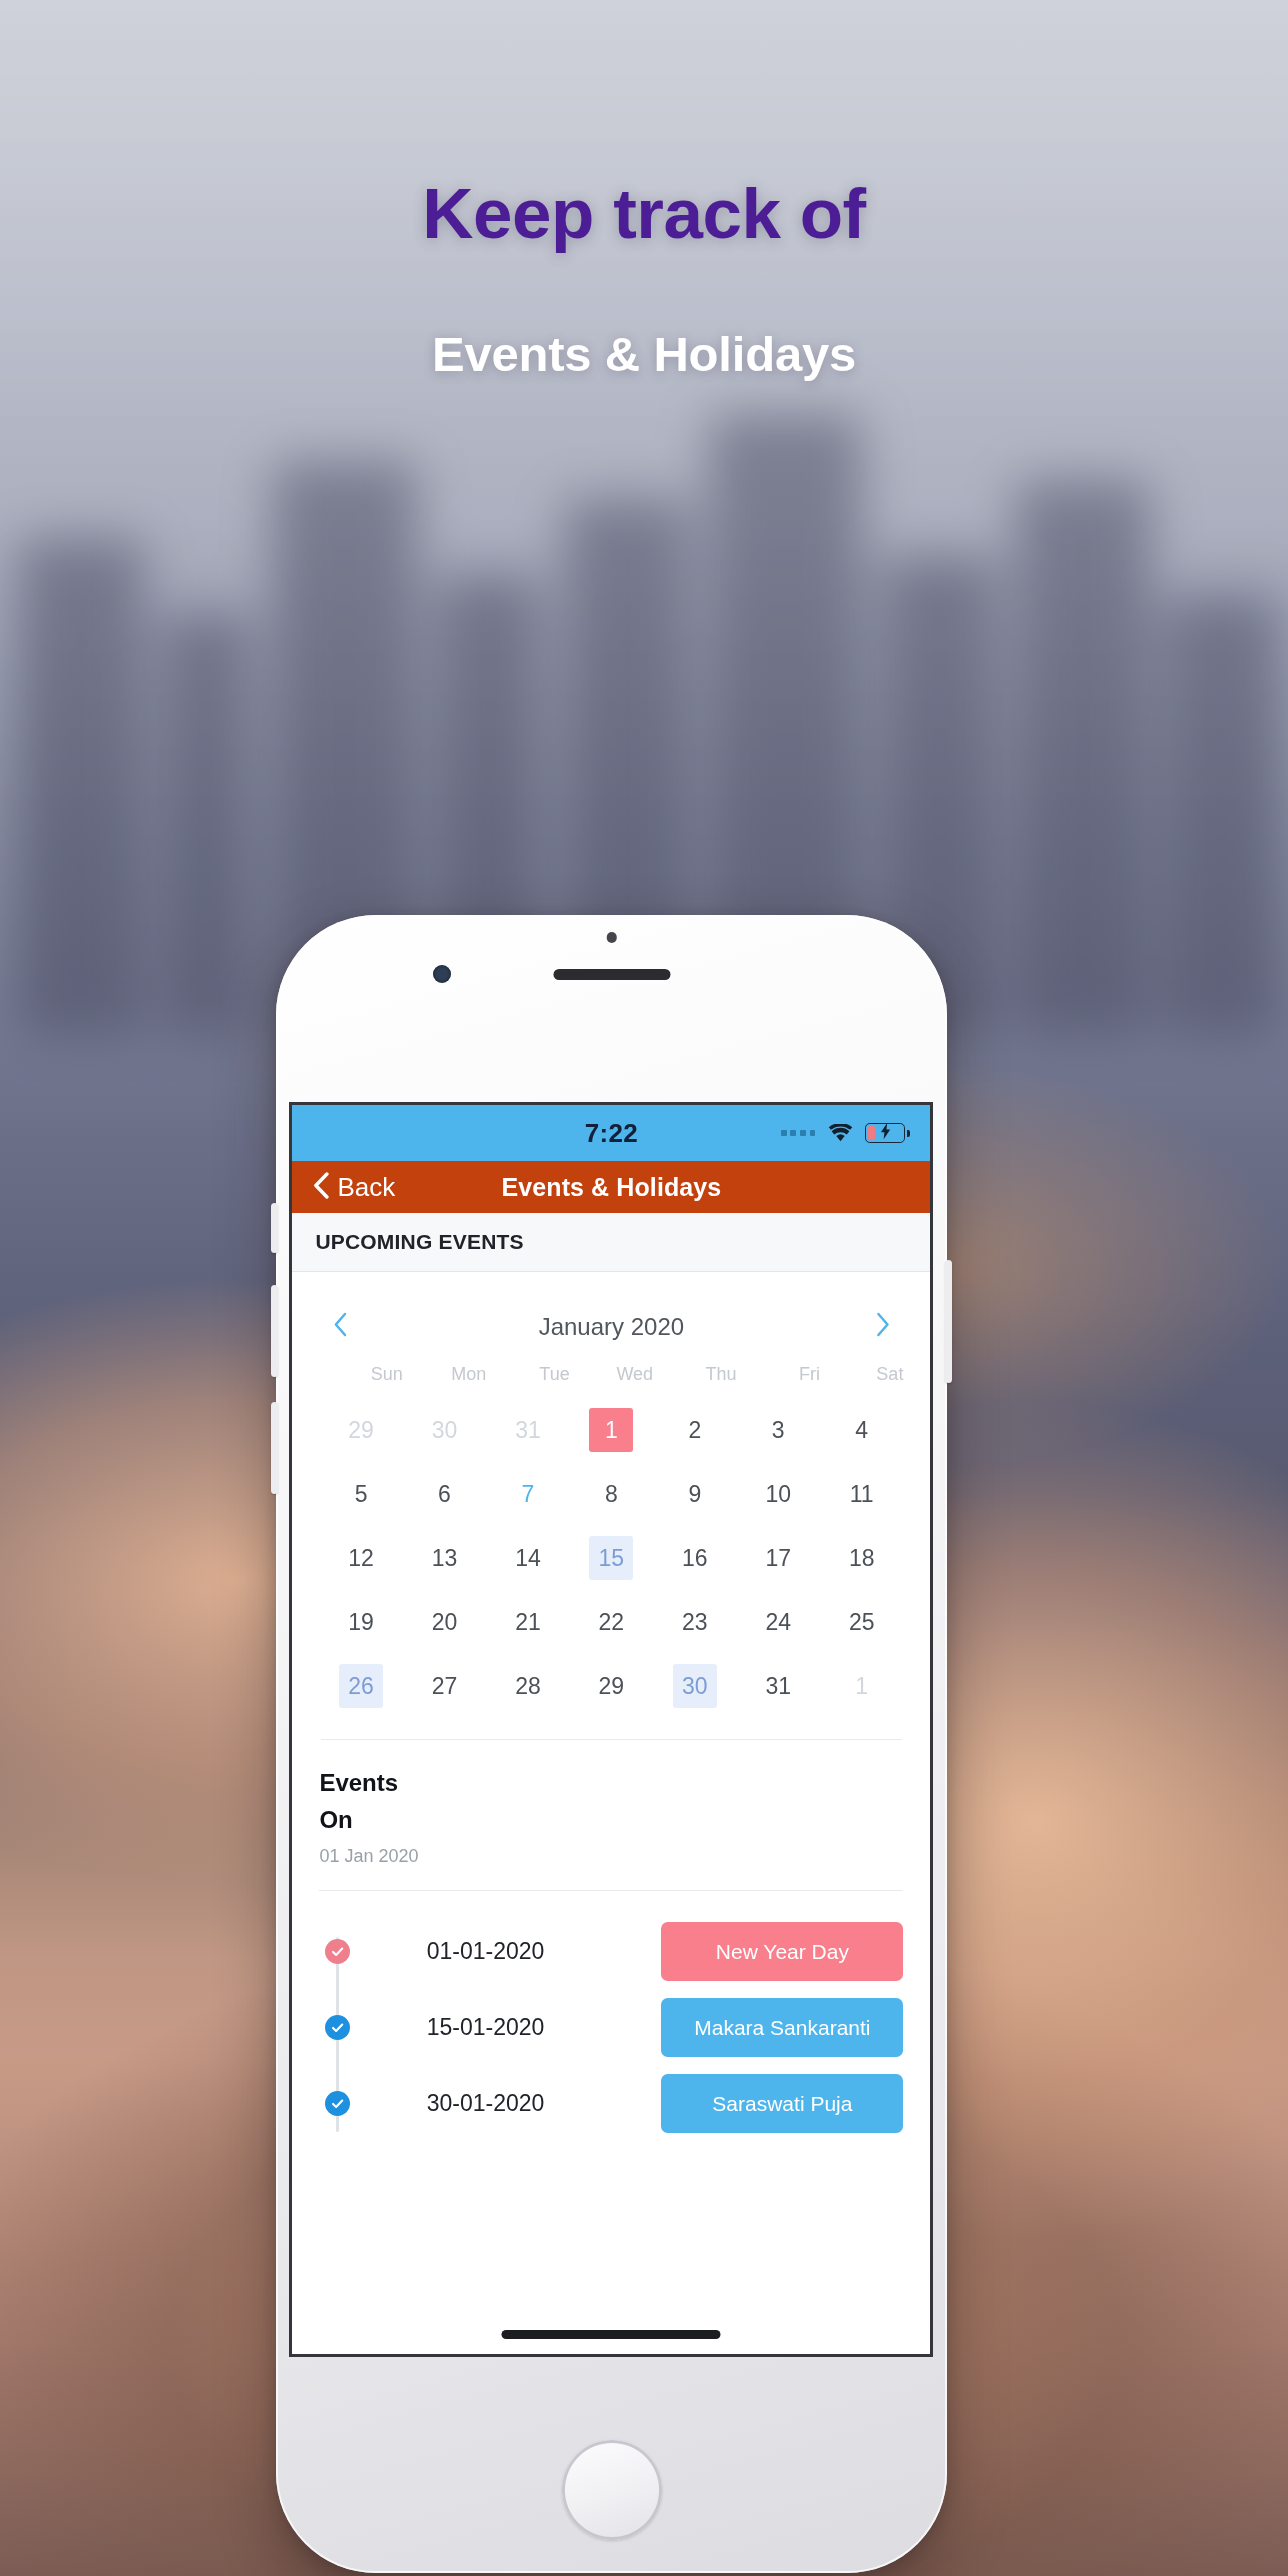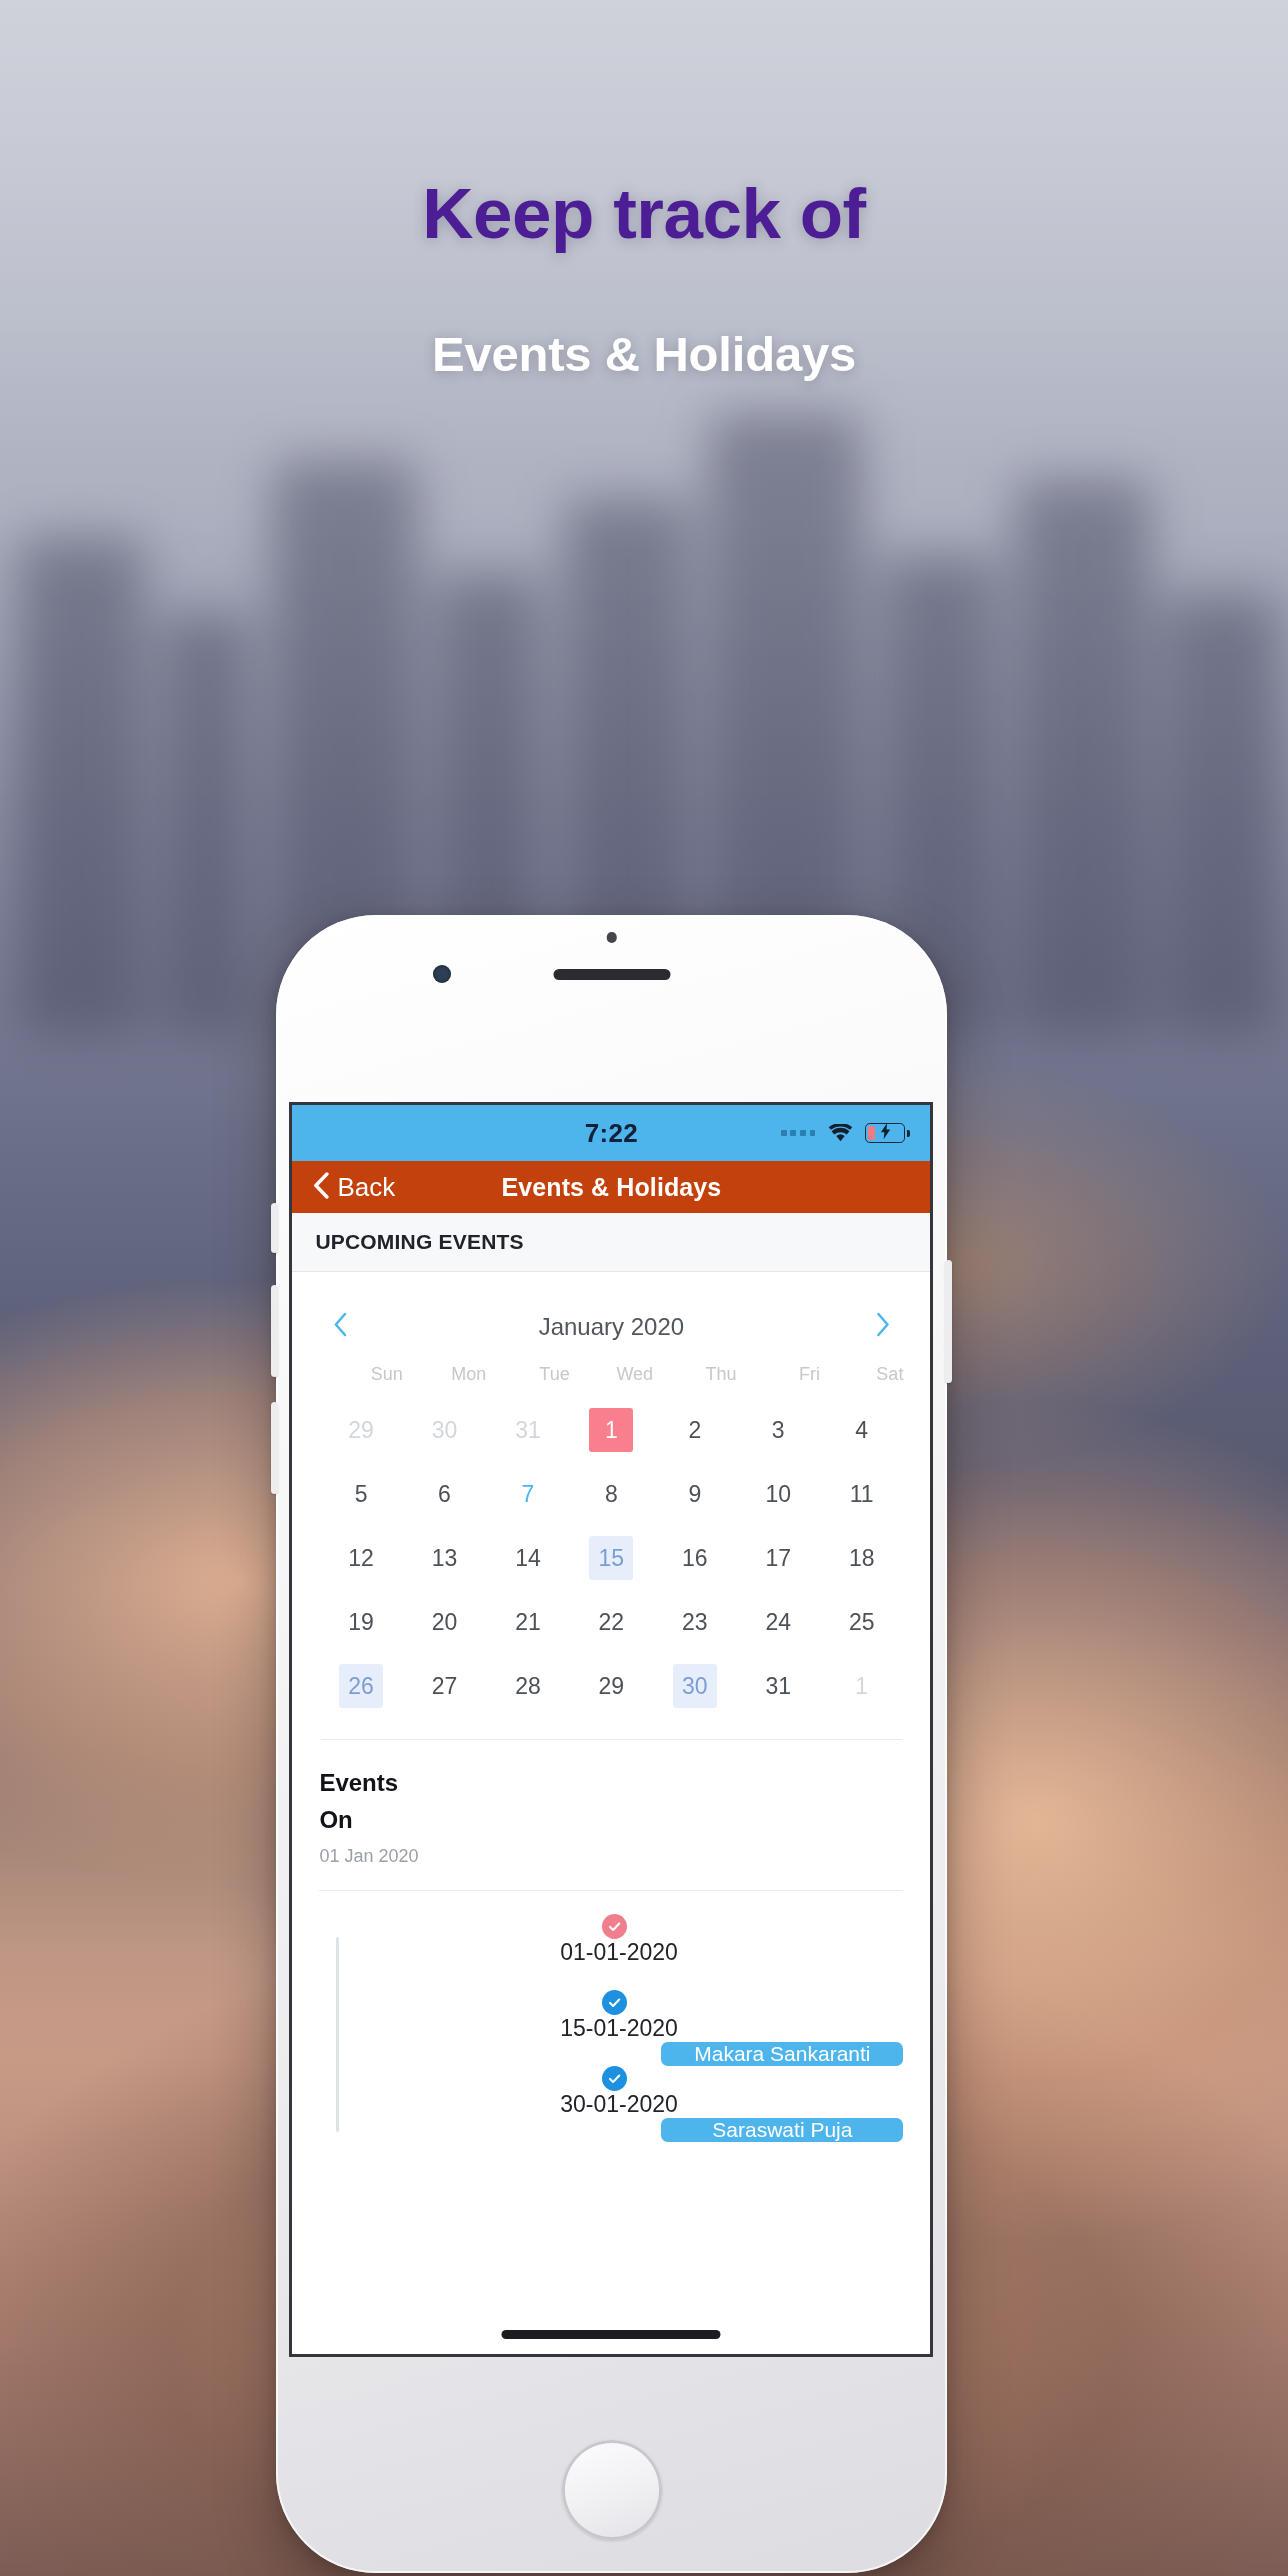--- a/index.html
+++ b/index.html
@@ -381,21 +381,20 @@
     bottom: 9.6px;
     width: 2.9px;
     background: #dfe3e8;
     border-radius: 1.9px;
   }
   .event-row {
     position: relative;
     display: flex;
     align-items: center;
     height: 76px;
-    flex-direction: column;
   }
   .ev-dot {
     width: 25px;
     height: 25px;
     border-radius: 50%;
     display: flex;
     align-items: center;
     justify-content: center;
     flex: 0 0 auto;
     margin-left: 5.8px;
@@ -667,20 +666,21 @@
 
         <div class="event-list" id="event-list">
           <div class="timeline-line"></div>
         <div class="event-row">
               <div class="ev-dot red">
                 <svg width="15.3" height="15.3" viewBox="0 0 16 16">
                   <path d="M3.2 8.3 L6.4 11.4 L12.8 4.8" fill="none" stroke="#ffffff" stroke-width="2.2" stroke-linecap="round" stroke-linejoin="round"></path>
                 </svg>
               </div>
               <div class="ev-date">01-01-2020</div>
+              <div class="ev-badge red">New Year Day</div>
             </div>
             <div class="event-row">
               <div class="ev-dot blue">
                 <svg width="15.3" height="15.3" viewBox="0 0 16 16">
                   <path d="M3.2 8.3 L6.4 11.4 L12.8 4.8" fill="none" stroke="#ffffff" stroke-width="2.2" stroke-linecap="round" stroke-linejoin="round"></path>
                 </svg>
               </div>
               <div class="ev-date">15-01-2020</div>
               <div class="ev-badge blue">Makara Sankaranti</div>
             </div>

